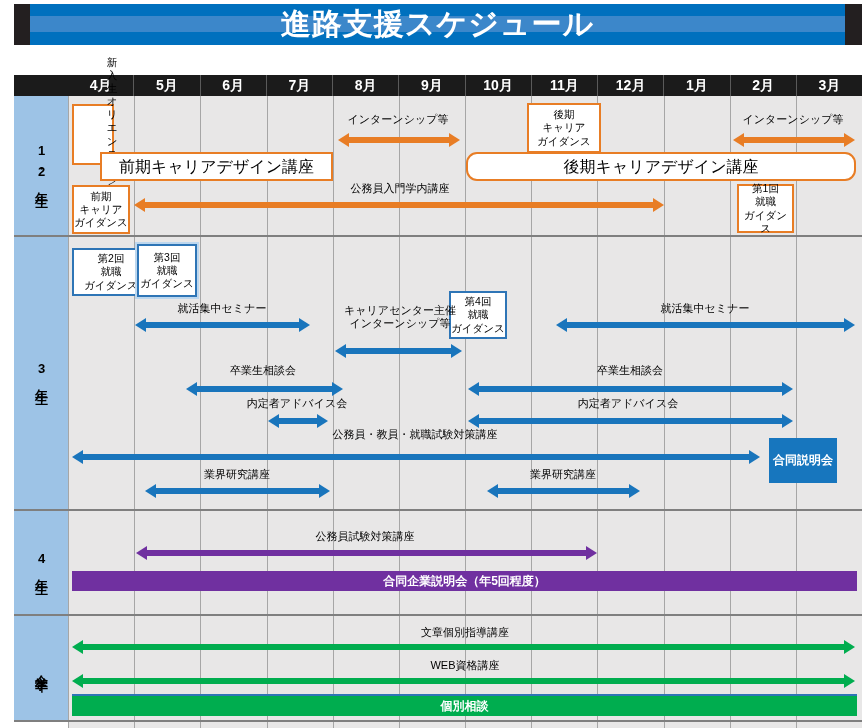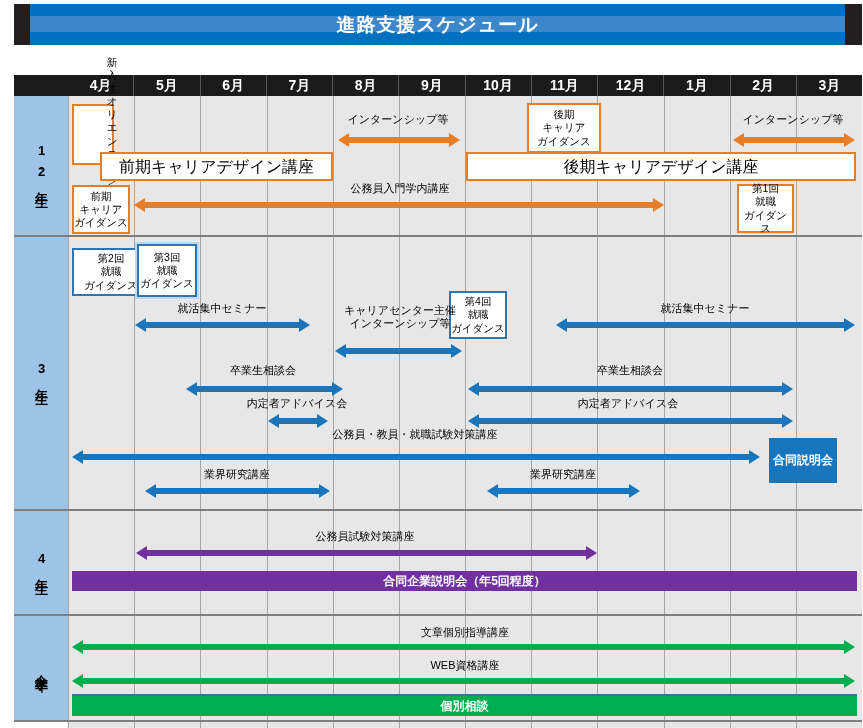--- a/index.html
+++ b/index.html
@@ -3,21 +3,21 @@
 <meta charset="utf-8">
 <style>
   html,body{margin:0;padding:0;background:#fff;}
   body{font-family:"Liberation Sans","DejaVu Sans",sans-serif;}
   #stage{position:relative;width:863px;height:728px;background:#fff;overflow:hidden;}
 
   
   .banner{position:absolute;left:30px;top:4px;width:815px;height:41px;
     background:linear-gradient(180deg,#0070BE 0 30%,#3C87CA 30% 68%,#0070BE 68% 100%);
     display:flex;align-items:center;justify-content:center;}
-  .banner .t{color:#fff;font-size:19px;font-weight:bold;letter-spacing:1px;}
+  .banner .t{color:#fff;font-size:30px;font-weight:bold;letter-spacing:1px;}
   .endcap{position:absolute;top:4px;width:16px;height:41px;background:#231F20;}
 
   
   .hdr-corner{position:absolute;left:14px;top:75px;width:54px;height:21px;background:#1B1B1B;}
   .hdr-months{position:absolute;left:68px;top:75px;width:794px;height:21px;display:flex;background:#1B1B1B;}
   .hdr-months span{flex:1;color:#fff;font-size:14px;font-weight:bold;text-align:center;line-height:21px;border-left:1px solid #5a5a5a;}
   .hdr-months span:first-child{border-left:none;}
 
   
   .chart-bg{position:absolute;left:68px;top:96px;width:794px;height:632px;background:#E8E7E7;border-left:1px solid #A6A6A6;display:flex;box-sizing:border-box;}
@@ -108,21 +108,21 @@
   <div class="divider" style="top:720px;"></div>
 
   <div class="box" style="left:72px;top:104px;width:40px;height:61px;padding-left:38px;">新入生
 オリエン
 テーション</div>
   <div class="lbl" style="left:332px;top:113px;width:132px;">インターンシップ等</div>
   <div class="arrow c-orange" style="left:338px;top:133px;width:122px;">
       <span class="bar"></span>
     </div>
   <div class="box wide" style="left:100px;top:152px;width:233px;height:29px;">前期キャリアデザイン講座</div>
-  <div class="box wide" style="left:466px;top:152px;width:390px;height:29px;">後期キャリアデザイン講座</div>
+  <div class="box wide" style="left:466px;top:152px;width:390px;height:29px;border-radius:11px;">後期キャリアデザイン講座</div>
   <div class="box" style="left:527px;top:103px;width:74px;height:50px;">後期
 キャリア
 ガイダンス</div>
   <div class="lbl" style="left:727px;top:113px;width:132px;">インターンシップ等</div>
   <div class="arrow c-orange" style="left:733px;top:133px;width:122px;">
       <span class="bar"></span>
     </div>
   <div class="lbl" style="left:330px;top:182px;width:140px;">公務員入門学内講座</div>
   <div class="arrow c-orange" style="left:134px;top:198px;width:530px;">
       <span class="bar"></span>

